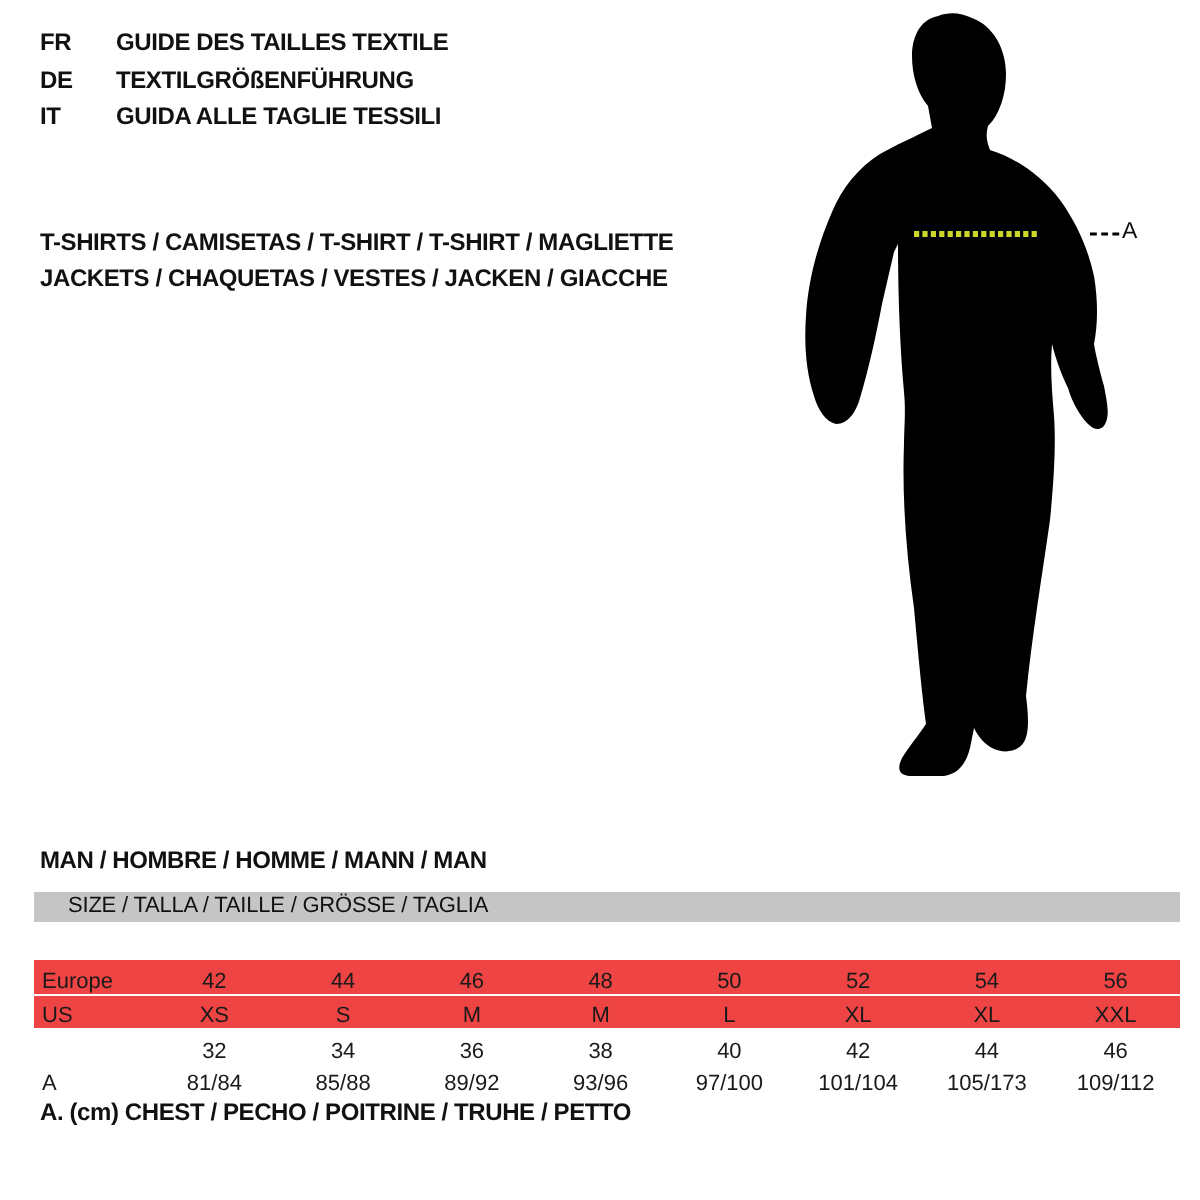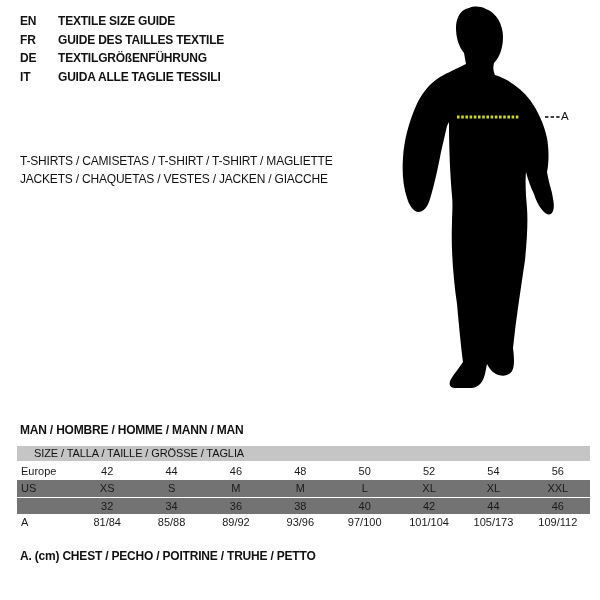--- a/index.html
+++ b/index.html
@@ -9,53 +9,49 @@
     font-family:"Liberation Sans","DejaVu Sans",sans-serif;
     color:#111;
   }
   
   .lang-list{position:absolute;left:20px;top:12px;}
   .lang-row{display:flex;font-weight:bold;font-size:12px;line-height:18.5px;letter-spacing:-0.2px;}
   .lang-code{width:38px;flex:0 0 38px;}
   .lang-label{white-space:nowrap;}
 
   
-  .categories{position:absolute;left:20px;top:112px;font-weight:normal;font-size:12px;line-height:18px;letter-spacing:-0.2px;white-space:nowrap;margin-top:40px;}
+  .categories{position:absolute;left:20px;top:112px;font-weight:bold;font-size:12px;line-height:18px;letter-spacing:-0.2px;white-space:nowrap;}
 
   
   .figure-svg{position:absolute;left:0;top:0;width:600px;height:600px;pointer-events:none;}
   .measure-label{position:absolute;left:561px;top:110px;font-size:11.5px;font-weight:400;color:#111;}
 
   
   .section-heading{position:absolute;left:20px;top:423px;font-weight:bold;font-size:12px;letter-spacing:-0.2px;white-space:nowrap;}
 
   
   .size-table{position:absolute;left:17px;top:446px;width:573px;font-size:11px;color:#1a1a1a;}
   .size-table .thead{
     background:#c5c5c5;height:15px;line-height:15px;
     padding-left:17px;margin-bottom:2px;font-weight:400;color:#111;
     letter-spacing:-0.1px;white-space:nowrap;
   }
   .trow{display:grid;grid-template-columns:58px repeat(8,1fr);height:17px;line-height:17px;}
-  .trow.shaded{background:#737373;}
+  .trow.shaded{background:#ef4444;}
   .trow.shaded + .trow.shaded{border-top:1px solid #ffffff;height:16px;line-height:16px;}
-  .trow .cell{text-align:center;font-weight:400;}
+  .trow .cell{text-align:center;font-weight:400;margin-top:20px;}
   .trow .rowlabel{text-align:left;padding-left:4px;}
 
   
   .footnote{position:absolute;left:20px;top:549px;font-weight:bold;font-size:12px;letter-spacing:-0.2px;white-space:nowrap;}
 </style>
 </head>
 <body>
 
 <div class="lang-list">
-  <div class="lang-row">
-    <span class="lang-code">EN</span>
-    <span class="lang-label">TEXTILE SIZE GUIDE</span>
-  </div>
   <div class="lang-row">
     <span class="lang-code">FR</span>
     <span class="lang-label">GUIDE DES TAILLES TEXTILE</span>
   </div>
   <div class="lang-row">
     <span class="lang-code">DE</span>
     <span class="lang-label">TEXTILGRÖßENFÜHRUNG</span>
   </div>
   <div class="lang-row">
     <span class="lang-code">IT</span>

